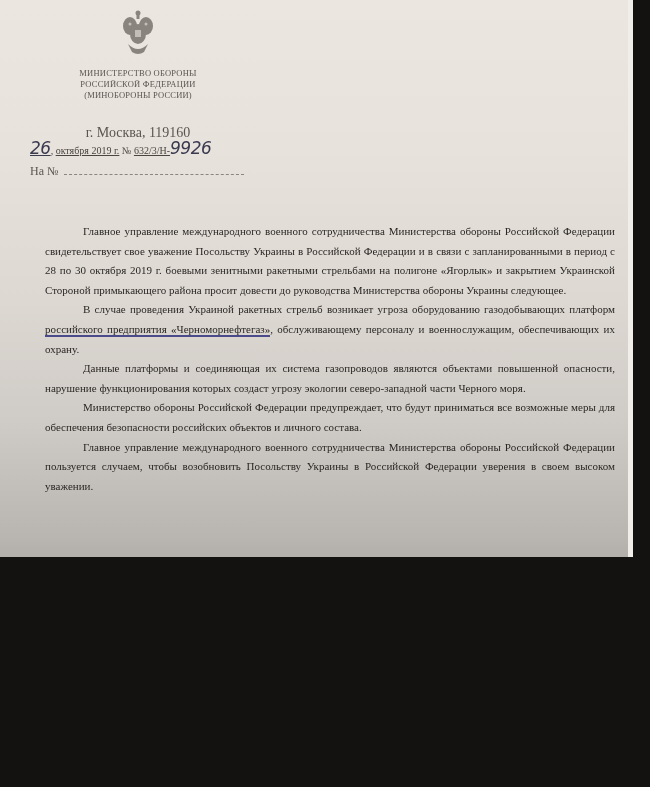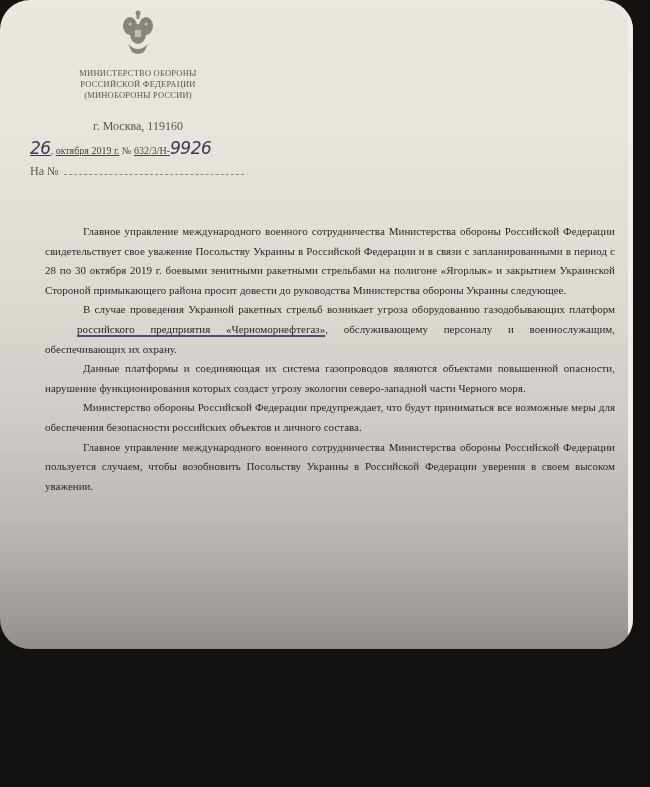--- a/index.html
+++ b/index.html
@@ -8,35 +8,34 @@
       width: 650px;
       height: 787px;
       overflow: hidden;
       background: #141210;
     }
     .page {
       position: absolute;
       left: 0;
       top: 0;
       width: 633px;
-      height: 649px;
+      height: 557px;
       background: linear-gradient(180deg,
         #ece6e0 0px,
         #e8e2dc 150px,
         #ddd8d2 300px,
         #cfcbc6 420px,
         #b8b5b0 540px,
         #9d9a95 620px,
         #8a8782 670px,
         #7a7772 720px,
         #6e6b67 787px);
       overflow: hidden;
       font-family: "Liberation Serif", "DejaVu Serif", serif;
       color: #2a2725;
-      border-radius: 30px;
     }
     .shadow-overlay {
       position: absolute;
       left: 380px;
       top: 670px;
       width: 260px;
       height: 130px;
       background: radial-gradient(ellipse at 60% 70%, rgba(50,48,45,0.85) 0%, rgba(60,58,55,0.6) 50%, rgba(60,58,55,0) 80%);
       pointer-events: none;
     }
@@ -62,23 +61,23 @@
       display: block;
     }
     .ministry {
       font-size: 8.5px;
       line-height: 11px;
       letter-spacing: 0.2px;
       color: #5a5550;
       text-transform: uppercase;
     }
     .city {
-      font-size: 12px;
+      font-size: 14px;
       color: #5a5550;
-      margin-top: 18px;
+      margin-top: 24px;
     }
     .ref-line {
       position: absolute;
       left: 30px;
       top: 138px;
       font-size: 10px;
       color: #4a4540;
       white-space: nowrap;
     }
     .handwritten {
@@ -116,21 +115,20 @@
       line-height: 19.6px;
       text-align: justify;
       color: #2a2725;
     }
     .body p {
       margin: 0;
       text-indent: 38px;
     }
     .ink-underline {
       border-bottom: 2px solid #4b4a8a;
-      margin-left: 32px;
     }
     .addressee {
       position: absolute;
       left: 80px;
       top: 730px;
       width: 300px;
       text-align: center;
       font-size: 16px;
       font-weight: bold;
       line-height: 20px;

